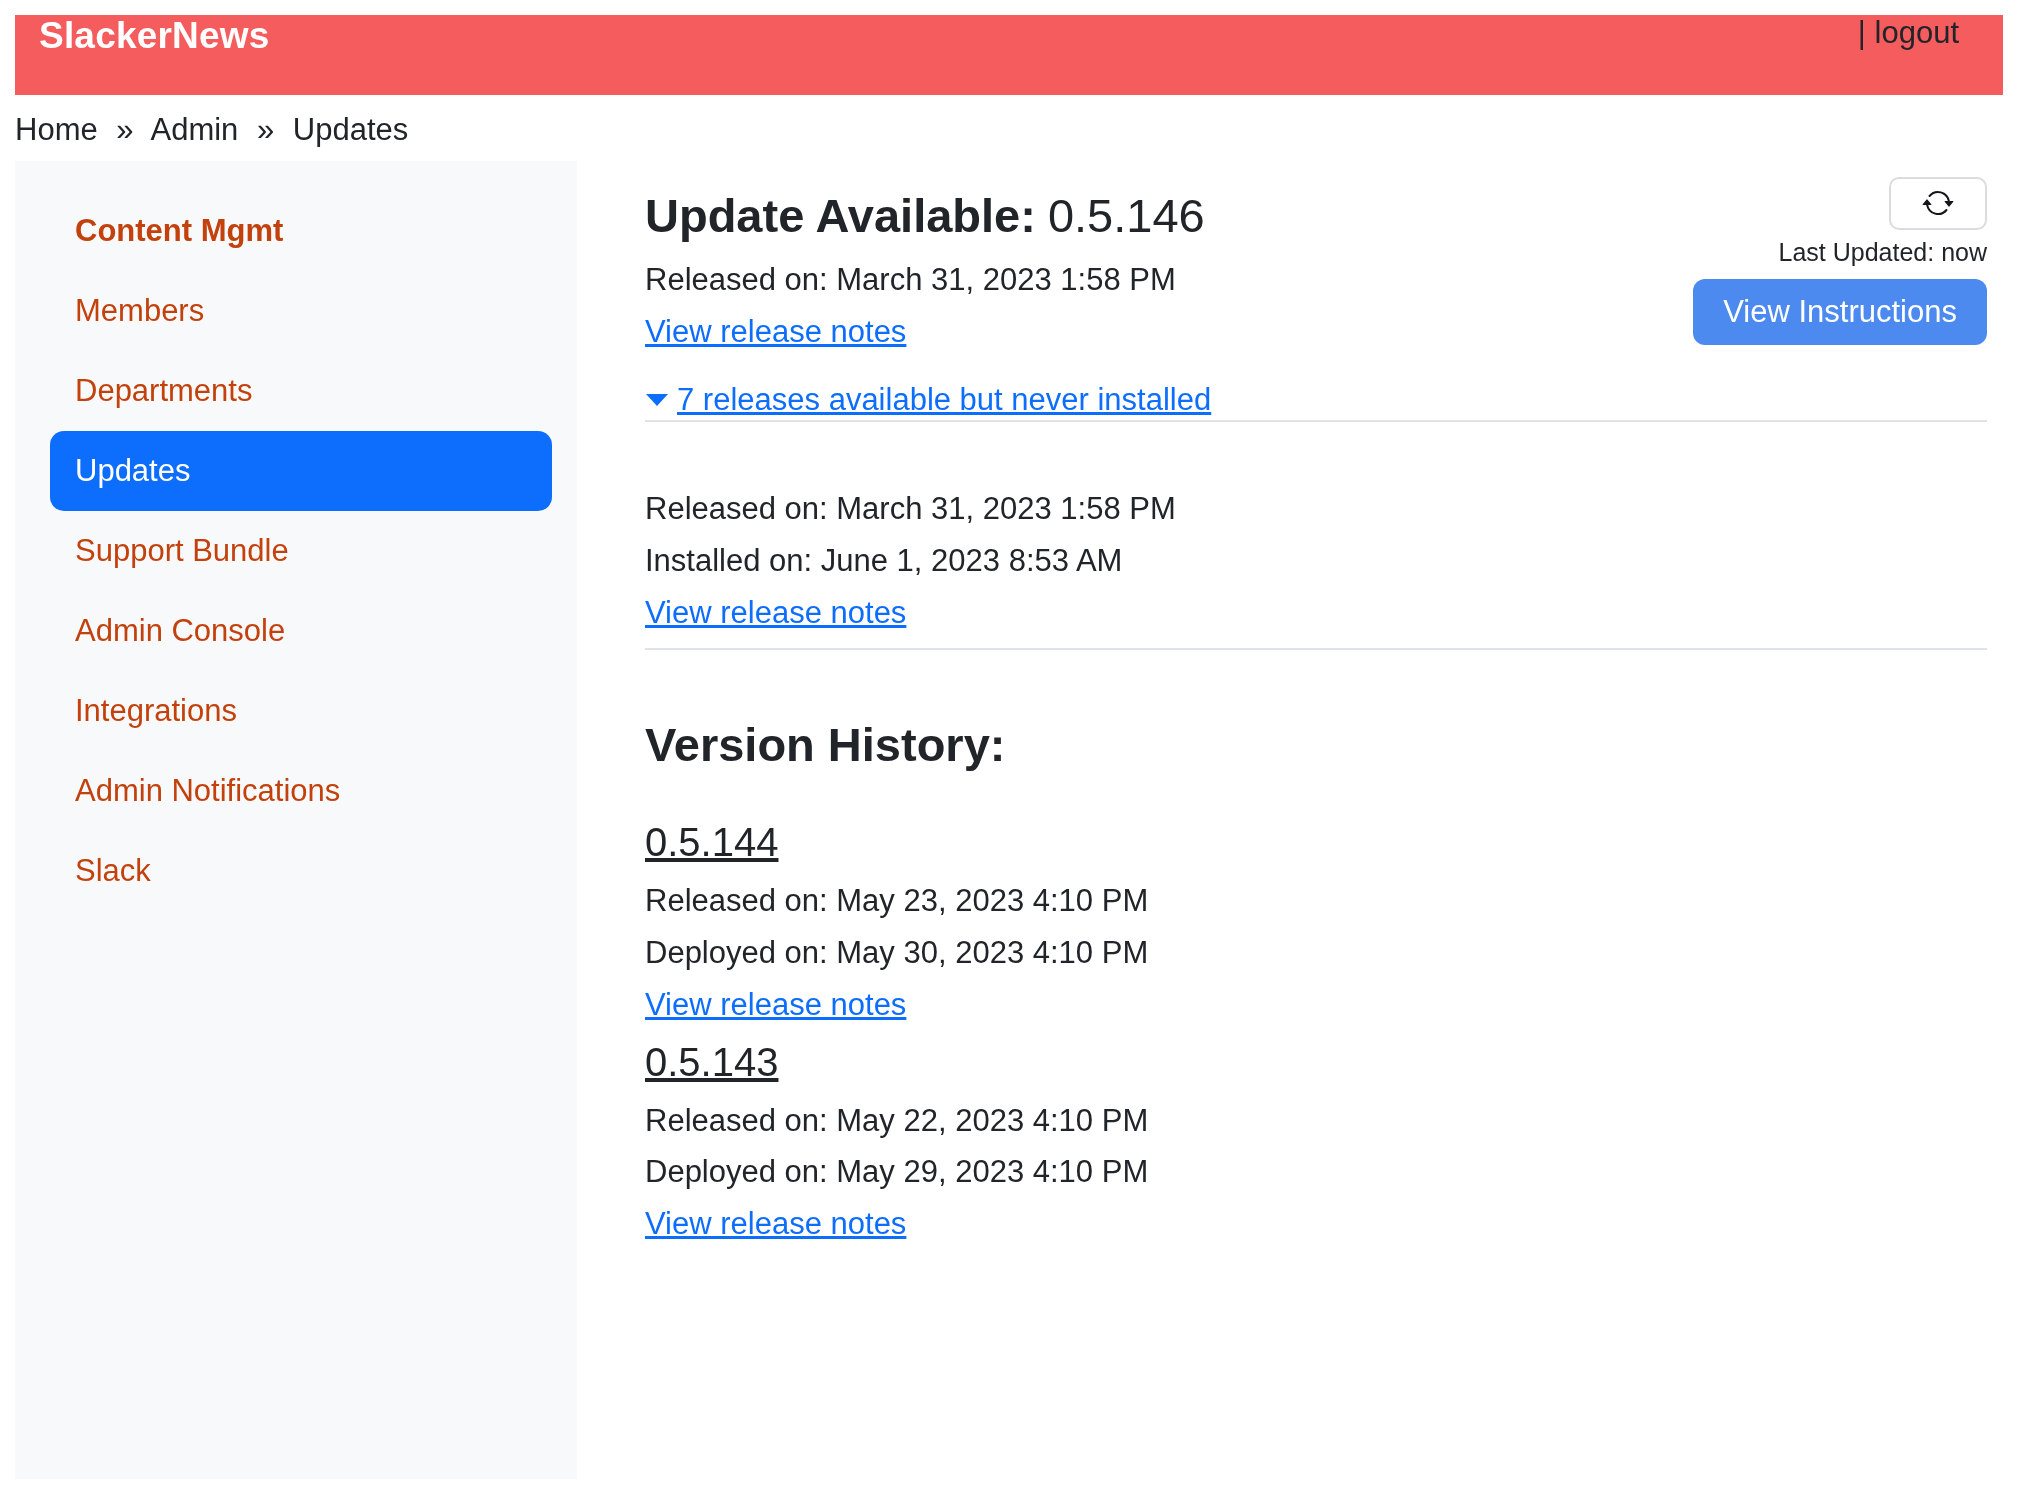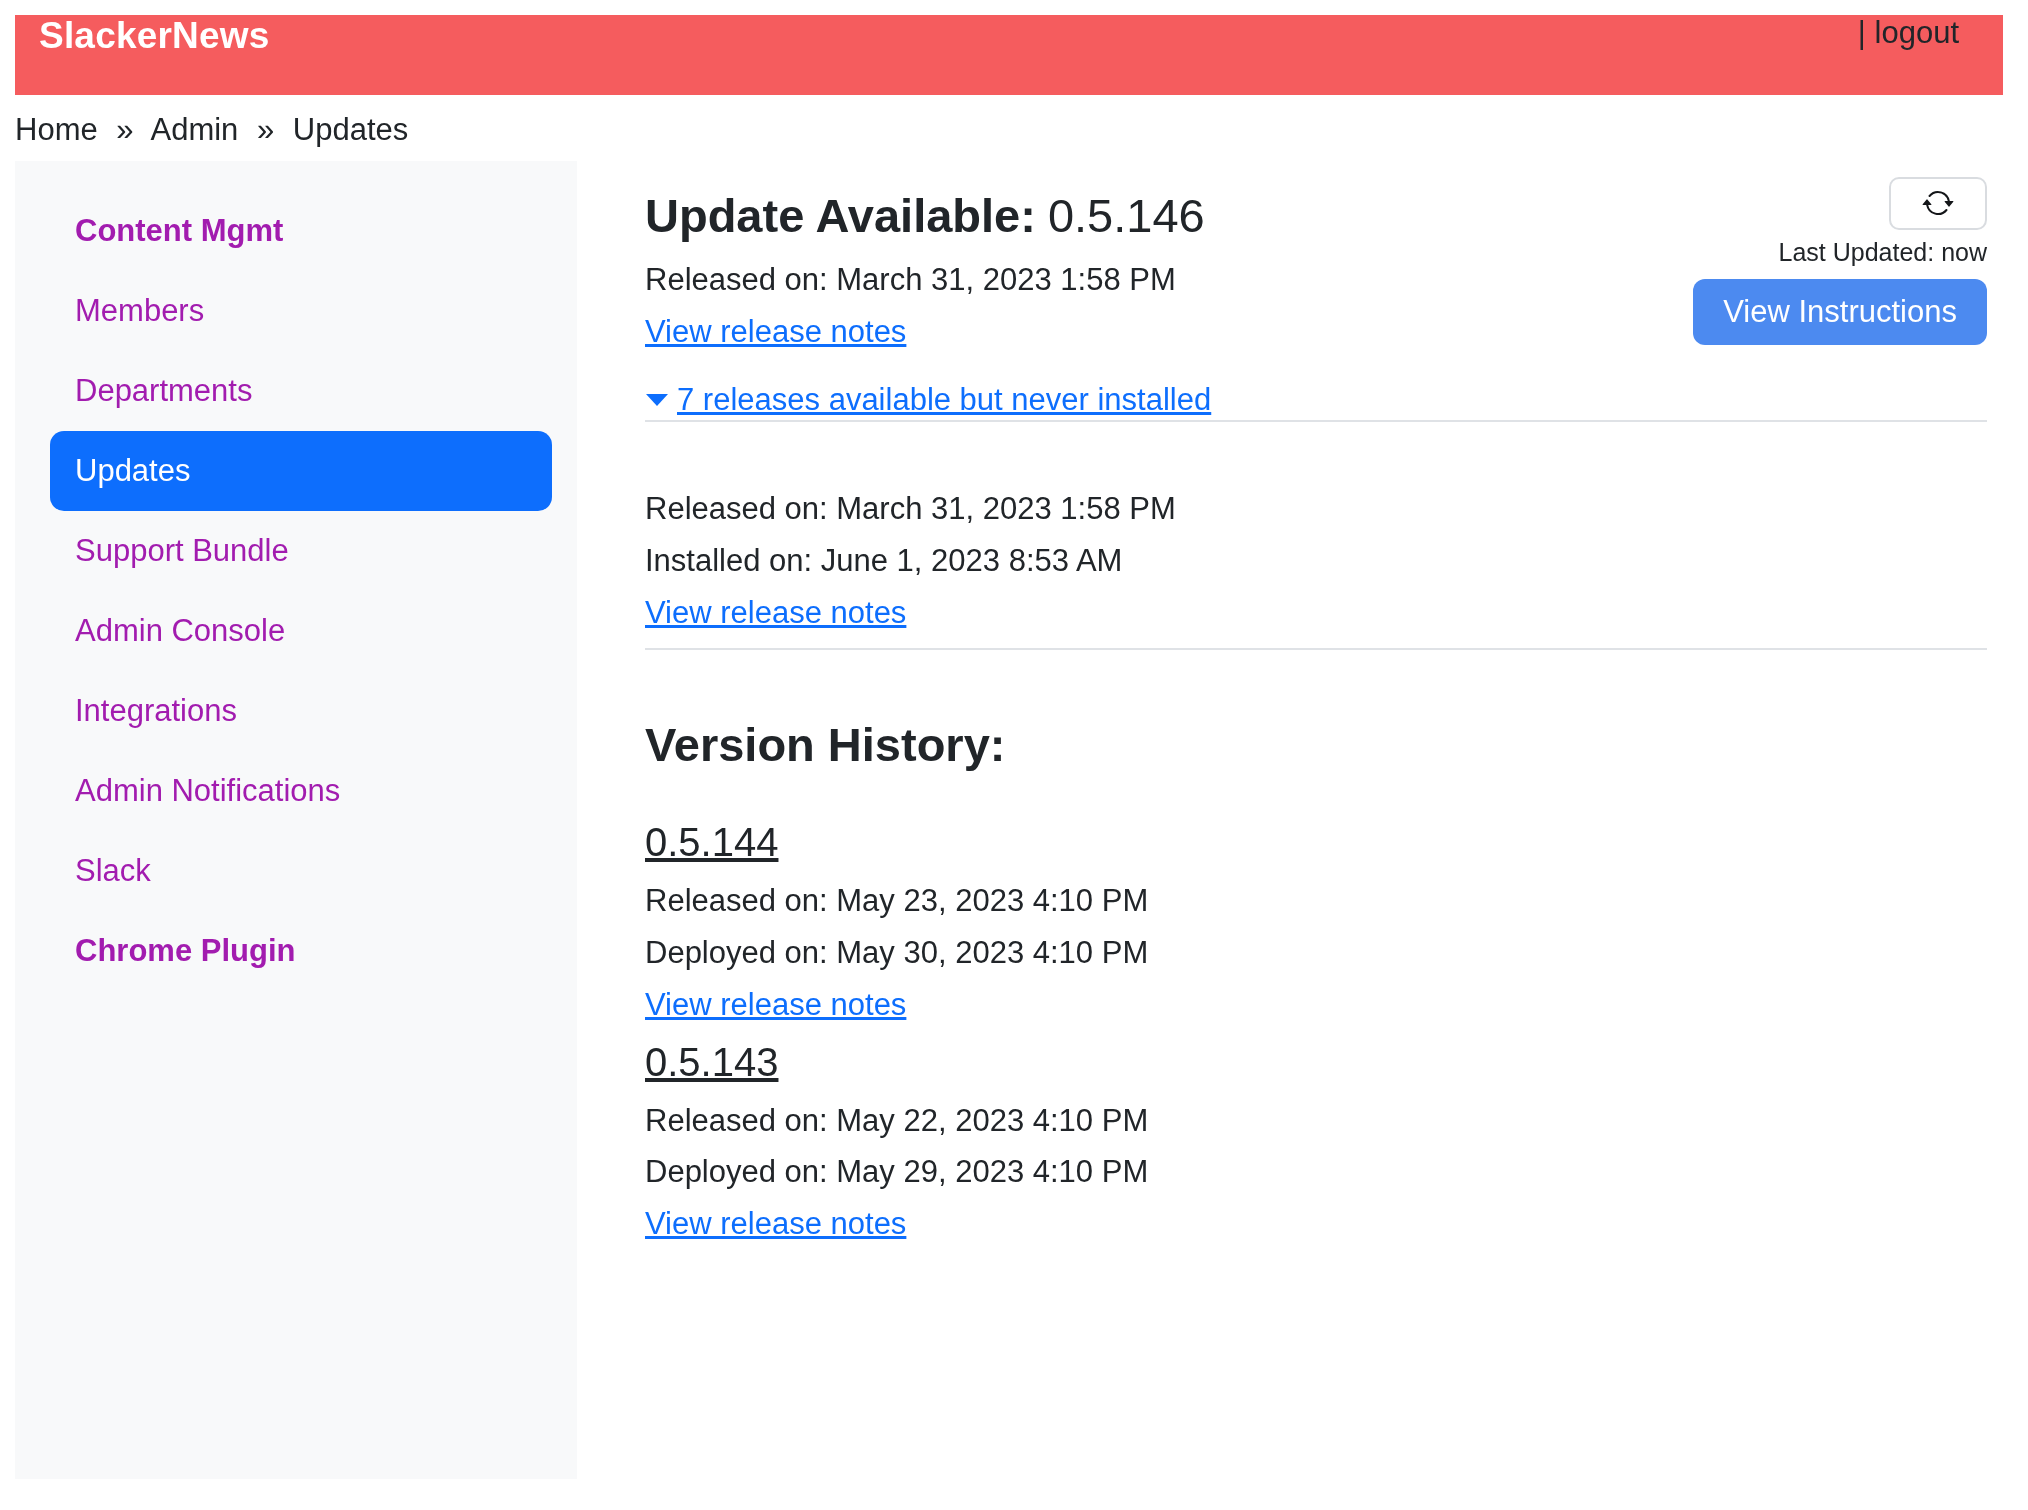--- a/index.html
+++ b/index.html
@@ -22,21 +22,21 @@
   .breadcrumb .crumb { cursor:pointer; }
   
   .layout { display:flex; align-items:flex-start; }
   .sidebar {
     margin-left:15px; width:562px; height:1318px; background:#f8f9fa;
     padding-top:30px; box-sizing:border-box; flex:none;
   }
   .nav-item {
     height:80px; margin:0 25px 0 35px; border-radius:14px;
     display:flex; align-items:center; padding-left:25px;
-    font-size:31px; color:#a21caf; cursor:pointer;
+    font-size:31px; color:#c2410c; cursor:pointer;
   }
   .nav-item.bold { font-weight:bold; }
   .nav-item.active { background:#0d6efd; color:#ffffff; }
   
   .main { flex:1; margin:0 41px 0 68px; padding-top:28px; position:relative; min-width:0; }
   h1.section-heading { font-size:47px; line-height:1.15; margin:0 0 16px; font-weight:normal; }
   h1.section-heading .hd { font-weight:bold; }
   h1.section-heading .ver { font-weight:normal; margin-left:12px; }
   .meta-line { font-size:31px; line-height:1.35; margin:0 0 10px; }
   a.note-link { color:#0d6efd; font-size:31px; line-height:1.35; text-decoration:underline; cursor:pointer; }
@@ -100,21 +100,20 @@
       <div class="nav-item">Support Bundle</div>
 
       <div class="nav-item">Admin Console</div>
 
       <div class="nav-item">Integrations</div>
 
       <div class="nav-item">Admin Notifications</div>
 
       <div class="nav-item">Slack</div>
 
-      <div class="nav-item bold">Chrome Plugin</div>
     </nav>
 
   <main class="main">
 
     <div class="toolpanel">
       <button class="refresh-btn">
         <span style="display:flex;">
           <svg viewBox="0 0 16 16" width="32" height="32" aria-hidden="true">
             <path d="M11.534 7h3.932a.25.25 0 0 1 .192.41l-1.966 2.36a.25.25 0 0 1-.384 0l-1.966-2.36a.25.25 0 0 1 .192-.41zm-11 2h3.932a.25.25 0 0 0 .192-.41L2.692 6.23a.25.25 0 0 0-.384 0L.342 8.59A.25.25 0 0 0 .534 9z"></path>
             <path d="M8 3c-1.552 0-2.94.707-3.857 1.818a.5.5 0 1 1-.771-.636A6.002 6.002 0 0 1 13.917 7H12.9A5.002 5.002 0 0 0 8 3zM3.1 9a5.002 5.002 0 0 0 8.757 2.182.5.5 0 1 1 .771.636A6.002 6.002 0 0 1 2.083 9H3.1z"></path>

